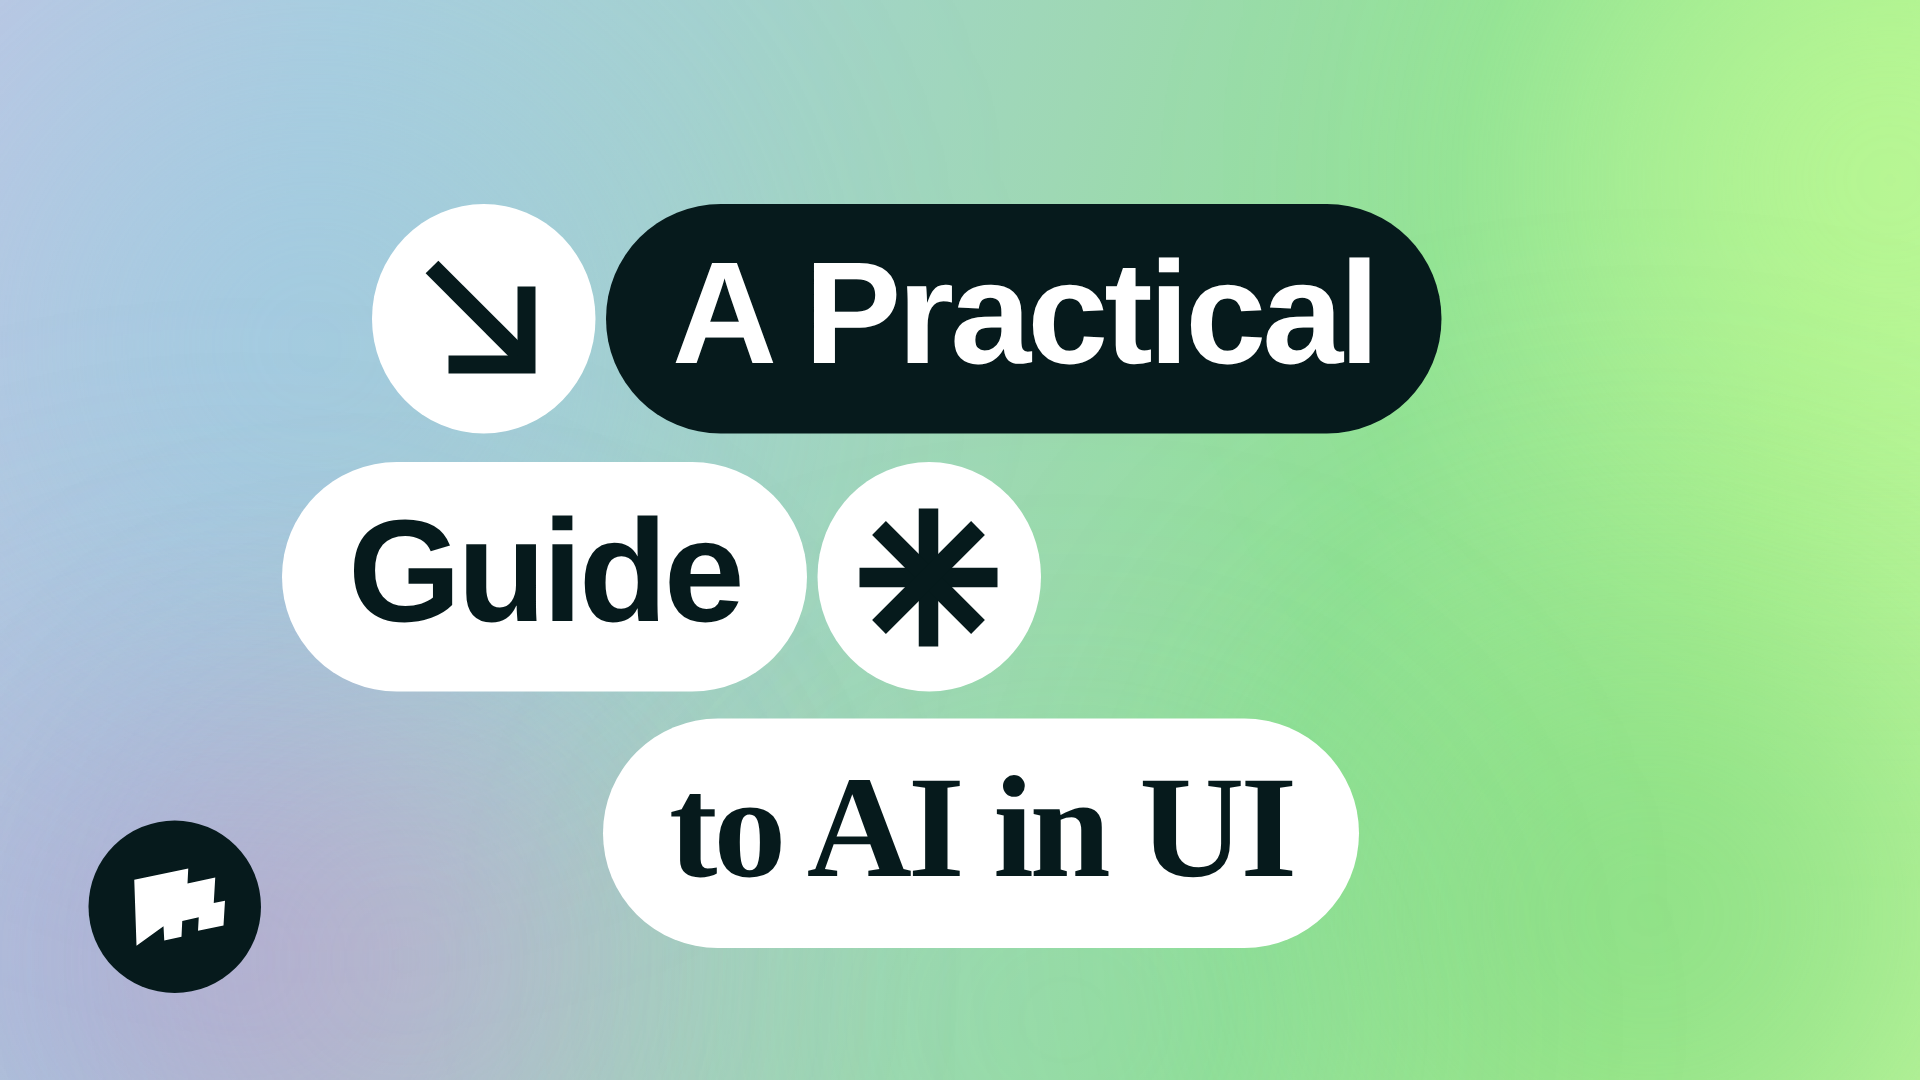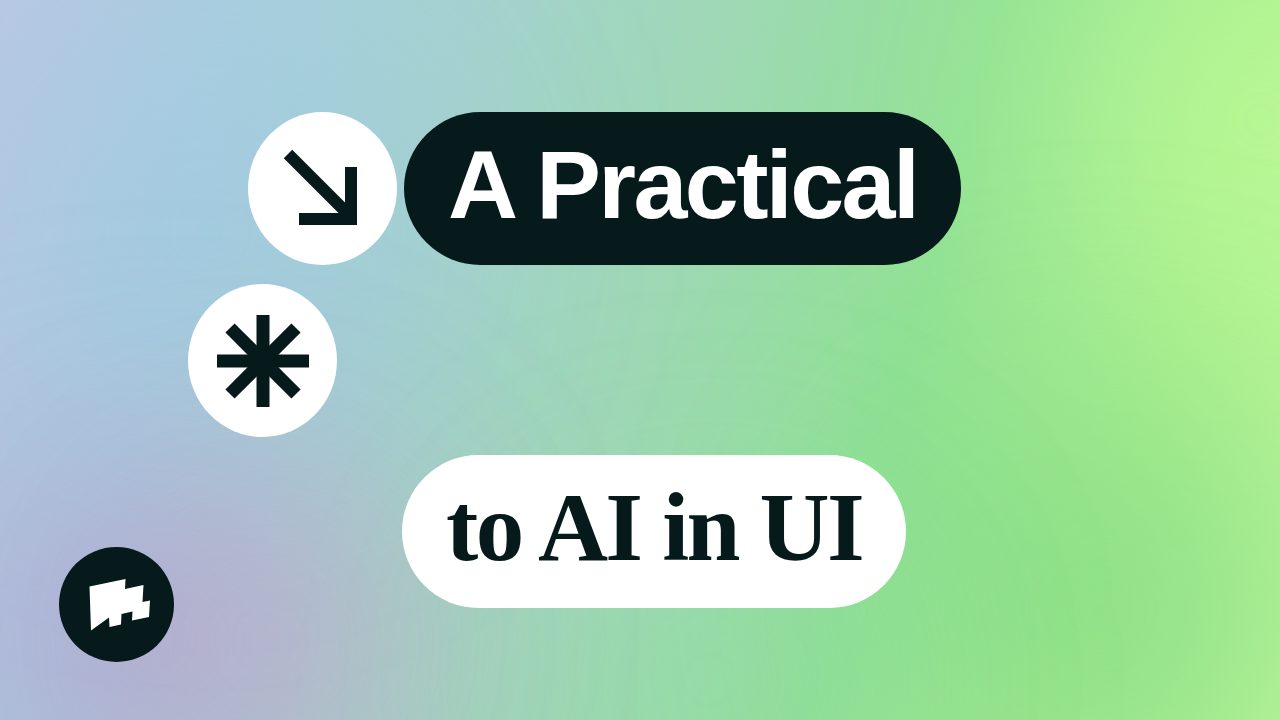--- a/index.html
+++ b/index.html
@@ -82,20 +82,21 @@
     position: absolute;
     left: 0;
     top: 0;
     width: 1280px;
     height: 720px;
   }
   .row {
     position: absolute;
     display: flex;
     gap: 7px;
+    margin-top: 24px;
   }
   .row-1 { left: 248px; top: 112px; }
   .row-2 { left: 188px; top: 284px; }
   .row-3 { left: 402px; top: 455px; font-family: Liberation Serif, serif; }
 
   .pill {
     height: 153px;
     border-radius: 77px;
     display: flex;
     align-items: center;
@@ -170,20 +171,23 @@
             <polyline points="76,26 76,78 24,78" stroke-linejoin="miter"></polyline>
           </g>
         </svg>
       </div>
       <div class="pill pill-dark">
         <span class="pill-text">A Practical</span>
       </div>
     </div>
 
     <div class="row row-2">
+      <div class="pill pill-light">
+        <span class="pill-text">Guide</span>
+      </div>
       <div class="icon-circle">
         <svg width="104" height="104" viewBox="0 0 104 104" aria-hidden="true">
           <g stroke="#061a1c" stroke-width="13" stroke-linecap="butt">
             <line x1="52" y1="6" x2="52" y2="98"></line>
             <line x1="6" y1="52" x2="98" y2="52"></line>
             <line x1="19" y1="19" x2="85" y2="85"></line>
             <line x1="85" y1="19" x2="19" y2="85"></line>
           </g>
         </svg>
       </div>

